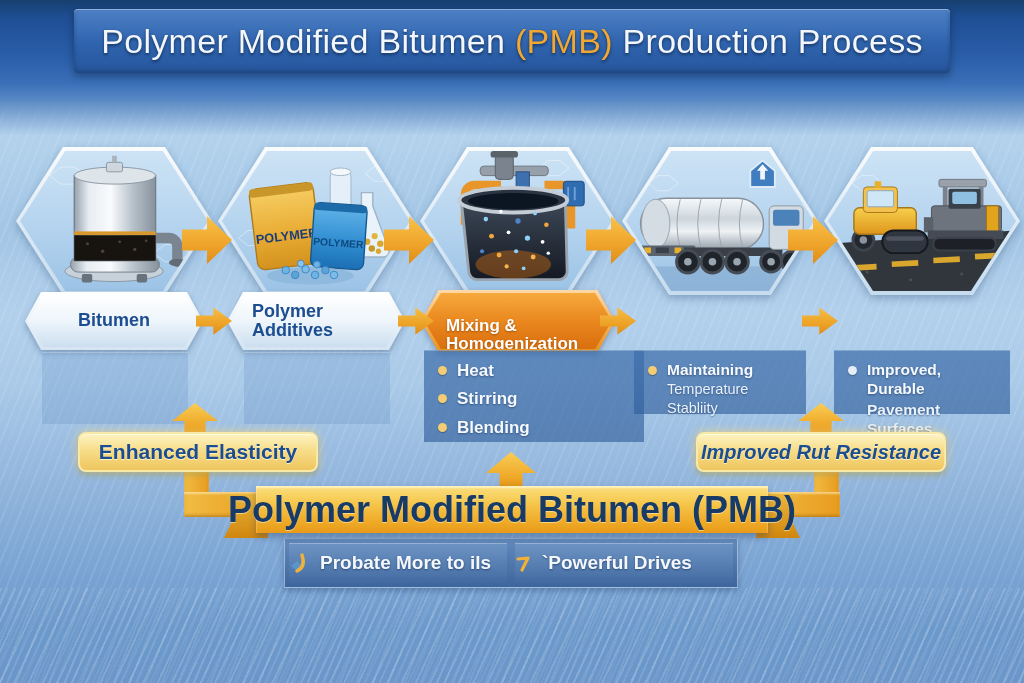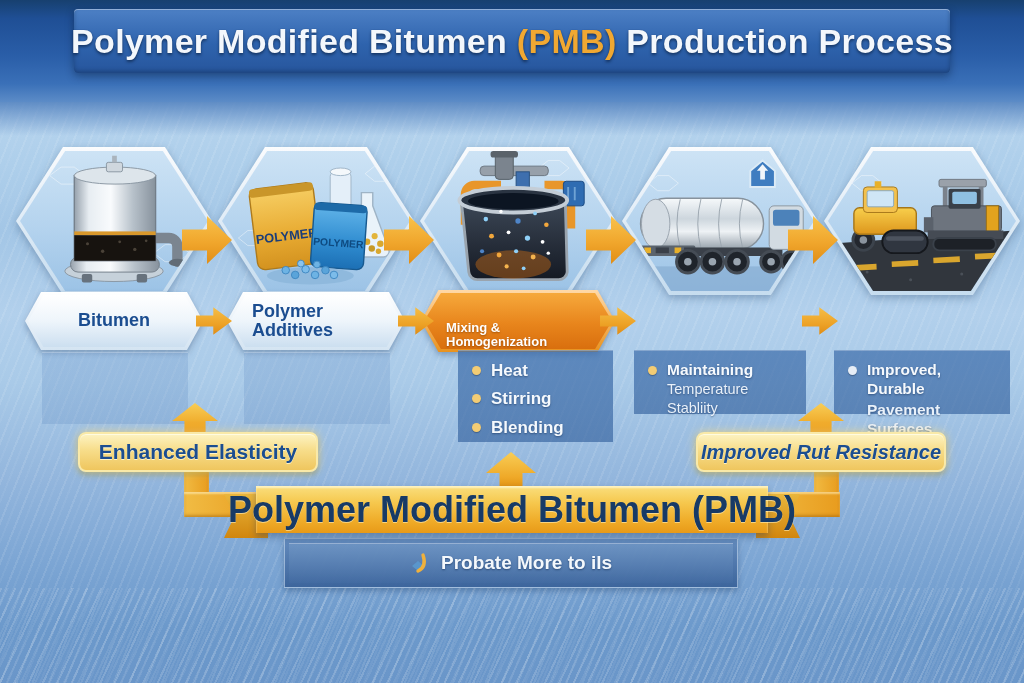--- a/index.html
+++ b/index.html
@@ -13,21 +13,21 @@
 
   
   .header{position:absolute;top:0;left:0;right:0;height:102px;
     background:linear-gradient(180deg,#17406f 0%,#1f4f95 18%,#2a5ea8 55%,#3a70b8 82%,#5c8cc7 100%);}
   .header-fade{position:absolute;top:102px;left:0;right:0;height:34px;
     background:linear-gradient(180deg,rgba(80,128,190,.85),rgba(140,178,220,0));}
   .title-banner{position:absolute;left:74px;right:74px;top:9px;height:64px;border-radius:4px;
     background:linear-gradient(180deg,#4d80c5 0%,#2e63ad 55%,#27569d 100%);
     box-shadow:inset 0 1px 0 rgba(255,255,255,.4),inset 0 -2px 4px rgba(10,30,60,.35),0 3px 8px rgba(5,20,45,.4);
     display:flex;align-items:center;justify-content:center;}
-  .title-text{font-size:34px;font-weight:bold;color:#f3f7fc;letter-spacing:.3px;white-space:nowrap;
+  .title-text{font-size:34px;font-weight:normal;color:#f3f7fc;letter-spacing:.3px;white-space:nowrap;
     text-shadow:0 2px 3px rgba(8,28,58,.6),0 0 1px rgba(8,28,58,.4);}
   .title-pmb{color:#f0a832;}
 
   
   .tile{position:absolute;width:196px;height:148px;filter:drop-shadow(0 3px 4px rgba(30,60,100,.35));}
   .hex-outer{position:absolute;inset:0;clip-path:polygon(24% 0%,76% 0%,100% 50%,76% 100%,24% 100%,0% 50%);
     background:linear-gradient(180deg,rgba(255,255,255,.95),rgba(205,226,243,.9));}
   .hex-inner{position:absolute;inset:4px;clip-path:polygon(24% 0%,76% 0%,100% 50%,76% 100%,24% 100%,0% 50%);
     background:linear-gradient(180deg,#cde3f5 0%,#b4d3ee 55%,#9cc3e6 100%);overflow:hidden;}
   .illus{position:absolute;inset:0;width:100%;height:100%;}
@@ -45,21 +45,21 @@
   .label-hex{position:absolute;height:58px;filter:drop-shadow(0 3px 3px rgba(25,55,95,.35));}
   .label-hex .lh-outer{position:absolute;inset:0;clip-path:polygon(9% 0%,91% 0%,100% 50%,91% 100%,9% 100%,0% 50%);
     background:linear-gradient(180deg,#ffffff,#d4e4f2);}
   .label-hex .lh-inner{position:absolute;inset:3px;clip-path:polygon(9% 0%,91% 0%,100% 50%,91% 100%,9% 100%,0% 50%);
     background:linear-gradient(180deg,#ffffff 0%,#eef5fb 50%,#ccdff0 100%);
     display:flex;align-items:center;justify-content:center;}
   .label-hex .lh-text{font-size:18px;line-height:1.08;font-weight:bold;color:#1b4d90;padding:0 22px;}
   .label-hex.orange .lh-outer{background:linear-gradient(180deg,#ffd9a8,#e8921e);}
   .label-hex.orange .lh-inner{background:linear-gradient(180deg,#f5a câble0%) }
   .label-hex.orange .lh-inner{background:linear-gradient(180deg,#f6a93c 0%,#e8851c 55%,#d96f0e 100%);}
-  .label-hex.orange .lh-text{color:#ffffff;font-size:13px;text-shadow:0 1px 2px rgba(120,55,0,.6);margin-top:28px;}
+  .label-hex.orange .lh-text{color:#ffffff;font-size:17px;text-shadow:0 1px 2px rgba(120,55,0,.6);margin-top:28px;}
 
   
   .panel{position:absolute;background:linear-gradient(180deg,rgba(62,110,172,.72),rgba(46,92,154,.62));
     box-shadow:inset 0 1px 0 rgba(255,255,255,.25);}
   .panel.faint{background:linear-gradient(180deg,rgba(120,160,208,.35),rgba(100,142,194,.28));}
   .bullets{list-style:none;margin:0;padding:10px 8px 6px 14px;}
   .bullets li{display:flex;align-items:flex-start;margin-bottom:7px;}
   .dot{width:9px;height:9px;border-radius:50%;background:#f3cc74;margin:6px 10px 0 0;flex:0 0 auto;
     box-shadow:0 1px 1px rgba(40,60,90,.5);}
   .dot.light{background:#e6edf6;}
@@ -92,21 +92,21 @@
   .ribbon-fold{position:absolute;top:494px;width:44px;height:44px;z-index:4;
     background:linear-gradient(180deg,#eab63c,#d1860e);}
   .ribbon-fold.left{left:224px;clip-path:polygon(100% 0,100% 100%,0 100%,24% 50%,0 0);}
   .ribbon-fold.right{left:756px;clip-path:polygon(0 0,0 100%,100% 100%,76% 50%,100% 0);}
 
   
   .features-bar{position:absolute;left:284px;top:538px;width:454px;height:50px;z-index:3;
     background:linear-gradient(180deg,rgba(96,136,186,.92),rgba(56,96,152,.92));
     border:1px solid rgba(215,232,248,.55);box-shadow:0 3px 6px rgba(30,60,100,.35);
     display:flex;align-items:stretch;padding:4px;gap:8px;}
-  .feature{flex:1;display:flex;align-items:center;justify-content:center;gap:9px;
+  .feature{flex:1;display:flex;align-items:center;gap:9px;
     background:linear-gradient(180deg,rgba(120,158,202,.55),rgba(70,110,165,.4));
     box-shadow:inset 0 1px 0 rgba(255,255,255,.3);}
   .feature-text{color:#f4f8fc;font-size:19px;font-weight:bold;white-space:nowrap;
     text-shadow:0 1px 2px rgba(20,45,85,.6);}
 </style>
 </head>
 <body>
 
 <div class="stage">
 
@@ -366,21 +366,21 @@
   </div>
 
   <div class="flow-arrow-sm" style="left:196px;top:306px;"></div>
   <div class="flow-arrow-sm" style="left:398px;top:306px;"></div>
   <div class="flow-arrow-sm" style="left:600px;top:306px;"></div>
   <div class="flow-arrow-sm" style="left:802px;top:306px;"></div>
 
   <div class="panel faint" style="left:42px;top:352px;width:146px;height:72px;"></div>
   <div class="panel faint" style="left:244px;top:352px;width:146px;height:72px;"></div>
 
-  <div class="panel" style="left:424px;top:350px;width:155px;height:92px;margin-left:34px;">
+  <div class="panel" style="left:424px;top:350px;width:220px;height:92px;">
     <ul class="bullets">
       <li>
           <span class="dot"></span>
           <span class="b-text">Heat</span>
         </li>
       <li>
           <span class="dot"></span>
           <span class="b-text">Stirring</span>
         </li>
       <li>
@@ -430,15 +430,21 @@
   </div>
 
   <div class="features-bar">
     <div class="feature">
       <svg width="22" height="26" viewBox="0 0 22 26">
         <polygon points="2,16 8,11 14,16 8,21" fill="#5a9ad0" opacity=".85"></polygon>
         <path d="M8 21 Q17 17 13 5" stroke="#f0b13c" stroke-width="3.4" fill="none" stroke-linecap="round"></path>
       </svg>
       <span class="feature-text">Probate More to ils</span>
     </div>
+    <div class="feature">
+      <svg width="18" height="24" viewBox="0 0 18 24">
+        <path d="M3 8 L13 7 L7 19" stroke="#f0b13c" stroke-width="3.2" fill="none" stroke-linecap="round" stroke-linejoin="round"></path>
+      </svg>
+      <span class="feature-text">`Powerful Drives</span>
+    </div>
   </div>
 
 </div>
 
 </body></html>

